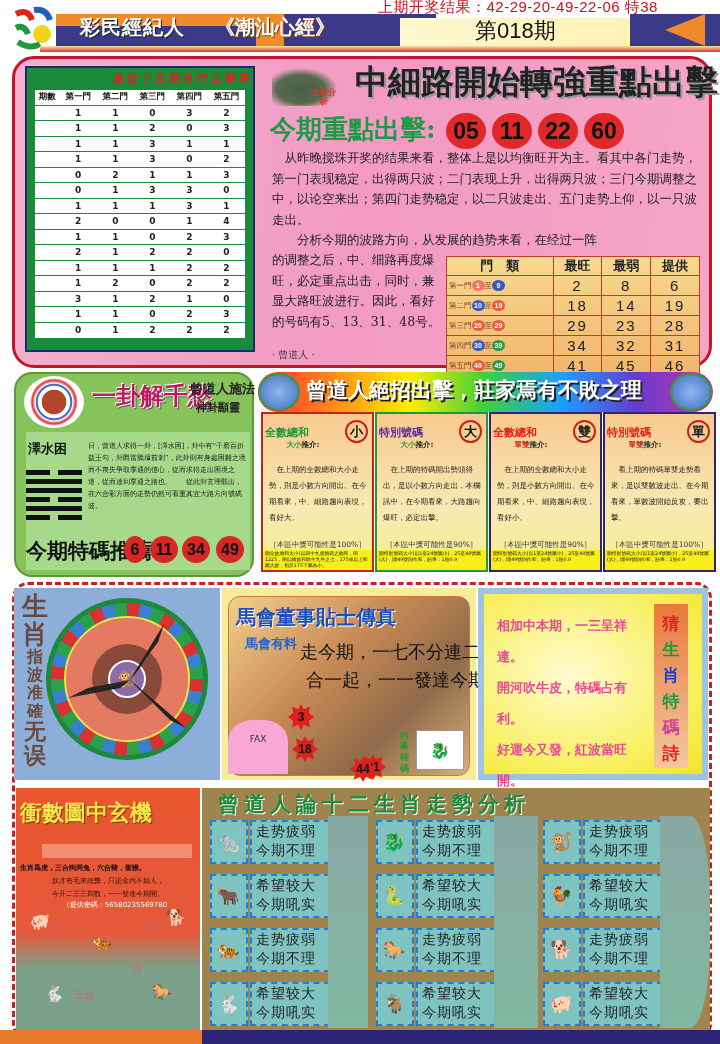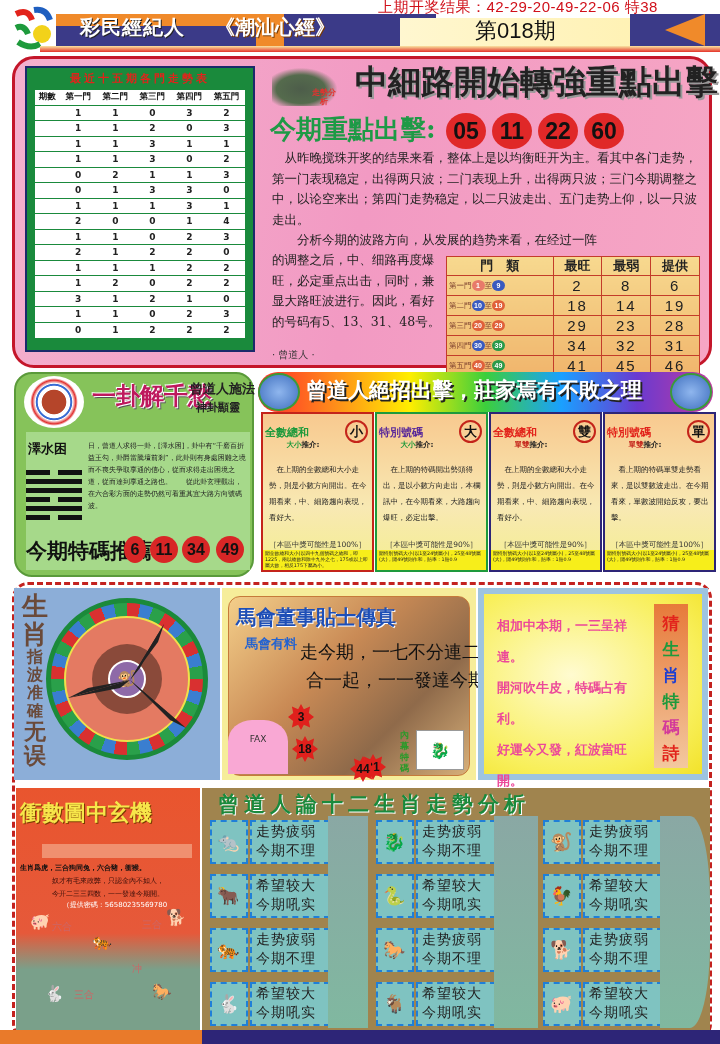--- a/index.html
+++ b/index.html
@@ -14,21 +14,21 @@
 #booktitle{left:215px;top:14px;color:#fff;font-family:"DejaVu Serif",serif;font-size:20px;font-weight:bold;text-shadow:1px 1px 0 #7a3b00}
 #result{left:378px;top:-2px;color:#d0101a;font-family:"Liberation Sans",sans-serif;font-size:15px;letter-spacing:0.5px}
 #issueBox{left:400px;top:18px;width:230px;height:28px;background:linear-gradient(90deg,#fff7d0,#fff2b5)}
 #issue{left:475px;top:16px;color:#111;font-family:"Liberation Sans",sans-serif;font-size:22px}
 #hdrRight{left:630px;top:14px;width:90px;height:32px;background:#3b3a88}
 #arrow{left:665px;top:14px;width:0;height:0;border-top:16px solid transparent;border-bottom:16px solid transparent;border-right:40px solid #f08a2a}
 #hline{left:40px;top:46px;width:680px;height:6px;background:linear-gradient(#f9e3a0,#e4322a)}
 
 #s1{left:12px;top:56px;width:700px;height:312px;background:linear-gradient(100deg,#f4b1ce,#f29ac3 50%,#f6a6c4);border:3px solid #c4162a;border-radius:22px}
 #tblWrap{left:25px;top:66px;width:230px;height:286px;background:#1a8a3c;border:2px solid #1b2a6a}
-#tblTitle{left:0;top:3px;width:226px;text-align:center;color:#e2231b;font-size:11px;font-weight:bold;letter-spacing:3px}
+#tblTitle{left:0;top:3px;width:226px;text-align:right;color:#e2231b;font-size:11px;font-weight:bold;letter-spacing:3px}
 #tbl{left:8px;top:22px;width:210px;border-collapse:collapse;background:#fff;font-size:9px}
 #tbl th{font-weight:bold;height:15px;color:#111;font-size:8.5px}
 #tbl td{height:15.5px;text-align:center;border-top:1px solid #1a8a3c;color:#222;font-weight:bold}
 #headline{left:355px;top:60px;color:#222;font-family:"DejaVu Serif",serif;font-size:33px;font-weight:bold;text-shadow:2px 2px 0 #999}
 #frog{left:272px;top:64px;width:72px;height:42px;background:radial-gradient(ellipse at 40% 60%,#4d5d4a 0,#556b4d 40%,transparent 60%)}
 #frogTag{left:310px;top:88px;color:#e7312f;font-size:8px;font-weight:bold;text-align:center;line-height:9px}
 #focusLbl{left:270px;top:112px;color:#1e9a46;font-family:"DejaVu Serif",serif;font-size:26px;font-weight:bold}
 .ball{position:absolute;width:40px;height:36px;border-radius:50%;background:#e02828;color:#111;font-family:"Liberation Sans",sans-serif;font-weight:bold;font-size:23px;text-align:center;line-height:36px}
 #para1{left:272px;top:148px;width:428px;color:#222;font-family:"DejaVu Serif",serif;font-size:12.5px;line-height:20.5px}
 #para2{left:272px;top:250px;width:174px;color:#222;font-family:"DejaVu Serif",serif;font-size:12.5px;line-height:20.5px}

